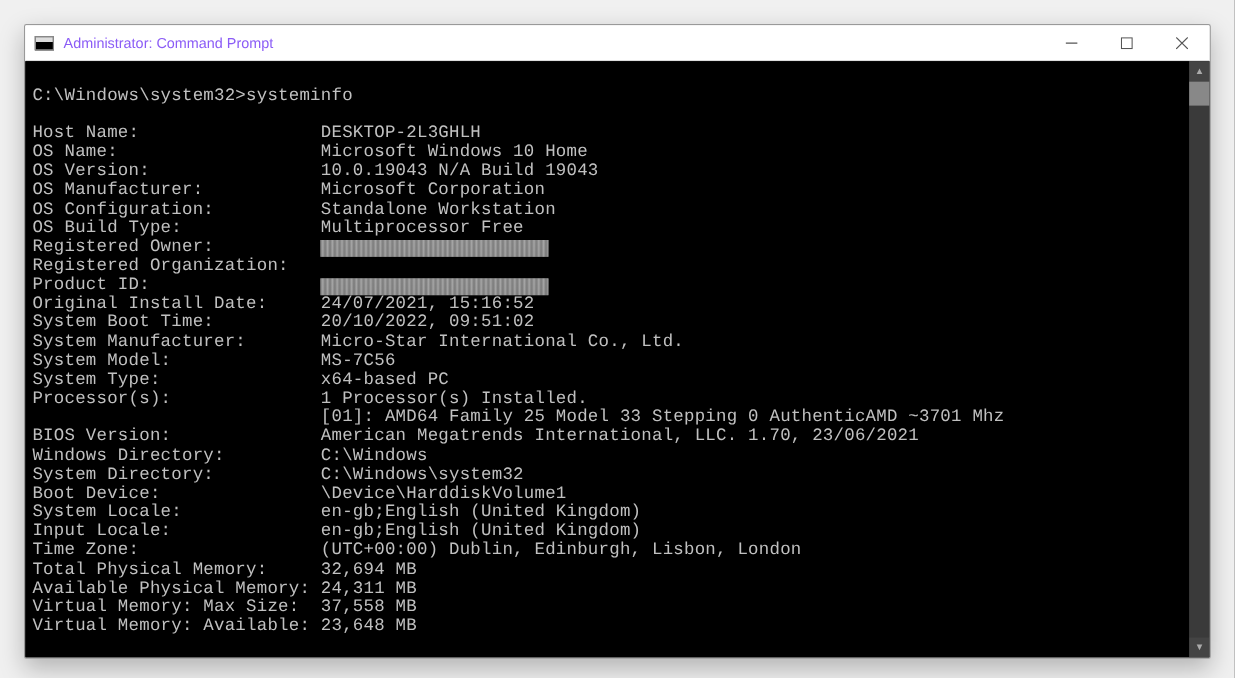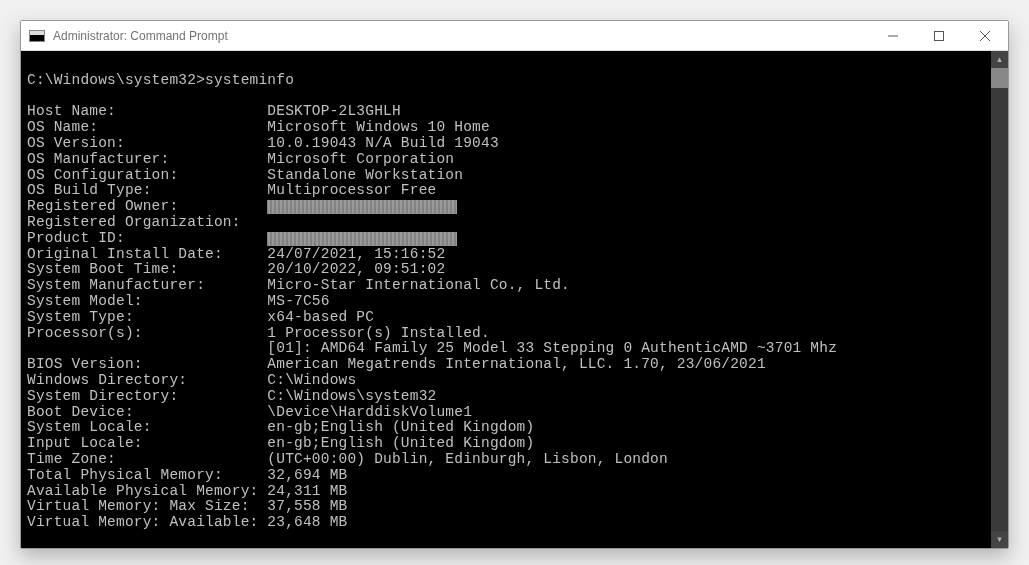--- a/index.html
+++ b/index.html
@@ -47,21 +47,21 @@
       position: absolute;
       top: 0;
       left: 0;
       width: 100%;
       height: 4px;
       background: #ddd;
     }
     .title-text {
       flex: 1;
       font-size: 12px;
-      color: #737373;
+      color: #8b5cf6;
     }
     .window-controls {
       display: flex;
     }
     .win-btn {
       width: 46px;
       height: 30px;
       display: flex;
       align-items: center;
       justify-content: center;

